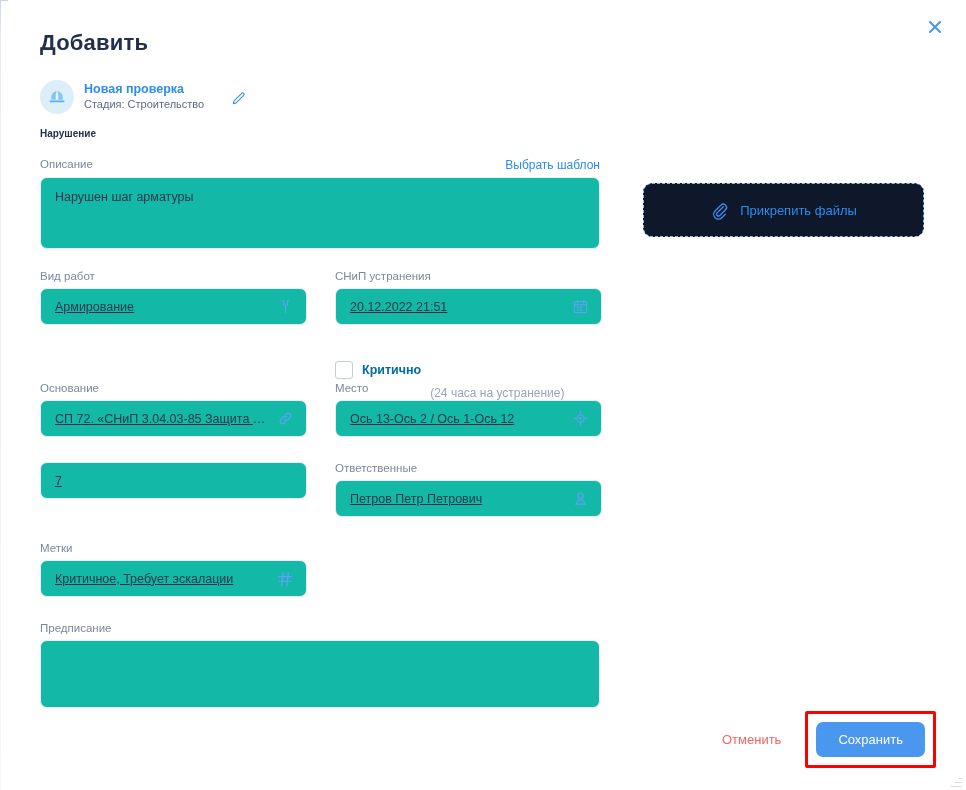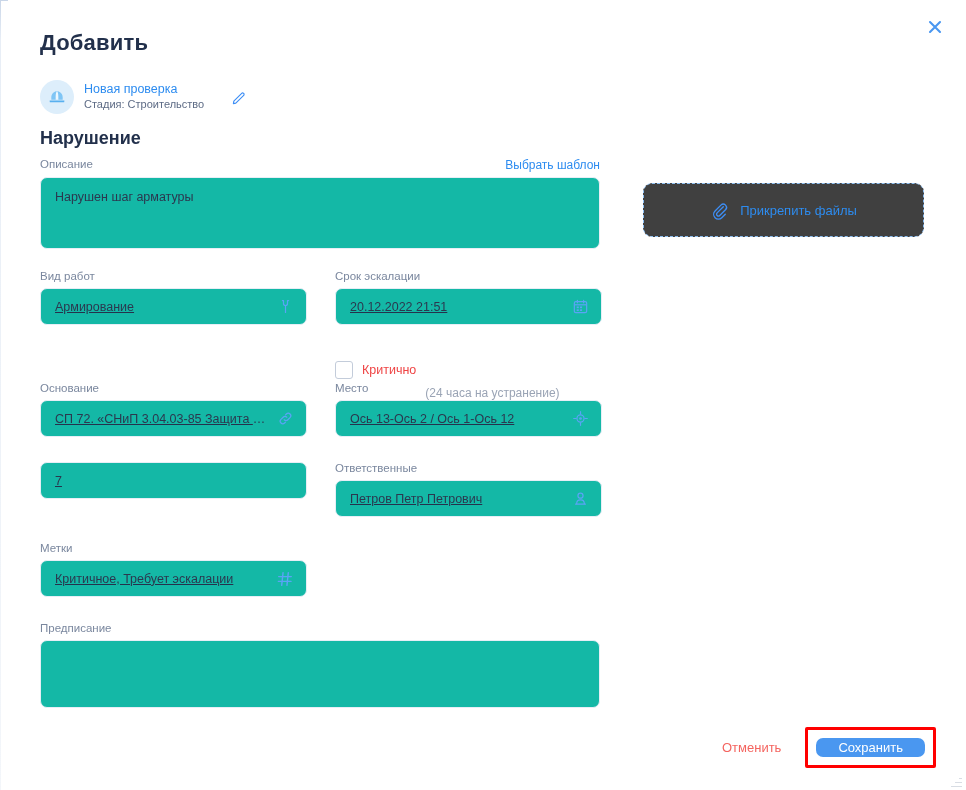--- a/index.html
+++ b/index.html
@@ -81,21 +81,21 @@
     flex: 0 0 auto;
   }
   .check-texts {
     display: flex;
     flex-direction: column;
     justify-content: center;
     line-height: 1.25;
   }
   .check-title {
     font-size: 12.5px;
-    font-weight: normal;
+    font-weight: bold;
     color: #2d8cf0;
   }
   .check-sub {
     font-size: 11px;
     color: #5d6b85;
     margin-top: 1px;
   }
   .edit-pencil {
     margin-left: 14px;
     width: 22px;
@@ -104,21 +104,21 @@
     align-items: center;
     justify-content: center;
     cursor: pointer;
     color: #3d8ef5;
   }
 
   .section-title {
     position: absolute;
     left: 40px;
     top: 128px;
-    font-size: 18px;
+    font-size: 10px;
     font-weight: bold;
     color: #22304b;
   }
 
   
   .fld-label {
     font-size: 11.5px;
     color: #7a879e;
     margin-bottom: 6px;
     display: block;
@@ -180,21 +180,21 @@
   #f-critical   { position: absolute; left: 335px; top: 340px; width: 300px;
                   display: flex; align-items: center; gap: 9px; }
   .cb-box {
     width: 16px; height: 16px;
     border: 1px solid #c3ccda;
     border-radius: 3px;
     background: #ffffff;
     flex: 0 0 auto;
     cursor: pointer;
   }
-  .cb-label { font-size: 12.5px; font-weight: normal; color: #ef4444; }
+  .cb-label { font-size: 12.5px; font-weight: bold; color: #0369a1; }
   .cb-hint  { font-size: 12px; color: #9aa4b5; margin-top: 46px; }
 
   #f-basis      { position: absolute; left: 40px;  top: 382px; width: 267px; }
   #f-place      { position: absolute; left: 335px; top: 382px; width: 267px; }
   #f-floor      { position: absolute; left: 40px;  top: 462px; width: 267px; }
   #f-responsible{ position: absolute; left: 335px; top: 462px; width: 267px; }
   #f-tags       { position: absolute; left: 40px;  top: 542px; width: 267px; }
   #f-order      { position: absolute; left: 40px;  top: 622px; width: 560px; }
   #f-order .fld-box { height: 68px; }
 
@@ -205,21 +205,21 @@
     top: 183px;
     width: 279px;
     height: 52px;
     border: 1.5px dashed #8ec0f3;
     border-radius: 9px;
     display: flex;
     align-items: center;
     justify-content: center;
     gap: 11px;
     cursor: pointer;
-    background: #404040;
+    background: #0f172a;
   }
   .attach-label {
     font-size: 13px;
     color: #2d8cf0;
   }
   .attach-icon { color: #3d8ef5; display: flex; align-items: center; }
 
   
   .footer {
     position: absolute;
@@ -243,21 +243,21 @@
     border-radius: 2px;
     box-sizing: border-box;
   }
   .save-btn {
     background: #4a97f0;
     color: #ffffff;
     font-size: 13px;
     border: none;
     border-radius: 7px;
     padding: 0 22px;
-    height: 19px;
+    height: 35px;
     min-width: 102px;
     cursor: pointer;
     font-family: inherit;
   }
 
   .resize-handle {
     position: absolute;
     right: 4px;
     bottom: 3px;
     width: 11px;
@@ -328,21 +328,21 @@
         <svg width="17" height="17" viewBox="0 0 24 24" aria-hidden="true">
           <path d="M9.2 3.6v4.2M14.8 3.6v4.2M7.6 3.6h1.6M14.8 3.6h1.6" stroke="#5aa3f5" stroke-width="1.7" stroke-linecap="round" fill="none"></path>
           <path d="M9.2 7.8a2.8 2.8 0 0 0 5.6 0" stroke="#5aa3f5" stroke-width="1.7" fill="none" stroke-linecap="round"></path>
           <path d="M12 10.6v9.8" stroke="#5aa3f5" stroke-width="1.7" stroke-linecap="round" fill="none"></path>
         </svg>
       </span>
     </div>
   </div>
 
   <div id="f-deadline">
-    <span class="fld-label">Срок эскалации</span>
+    <span class="fld-label">СНиП устранения</span>
     <div class="fld-box input">
       <span class="fld-value">20.12.2022 21:51</span>
       <span class="fld-icon">
         <svg width="17" height="17" viewBox="0 0 24 24" aria-hidden="true">
           <rect x="3.3" y="5.2" width="17.4" height="15.4" rx="2" fill="none" stroke="#5aa3f5" stroke-width="1.7"></rect>
           <path d="M3.3 9.6h17.4" stroke="#5aa3f5" stroke-width="1.7"></path>
           <path d="M7.6 3.2v3.6M16.4 3.2v3.6" stroke="#5aa3f5" stroke-width="1.7" stroke-linecap="round"></path>
           <rect x="6.6" y="12" width="3" height="2.4" fill="#5aa3f5"></rect>
           <rect x="11.2" y="12" width="3" height="2.4" fill="#5aa3f5"></rect>
           <rect x="6.6" y="16" width="3" height="2.4" fill="#5aa3f5"></rect>

